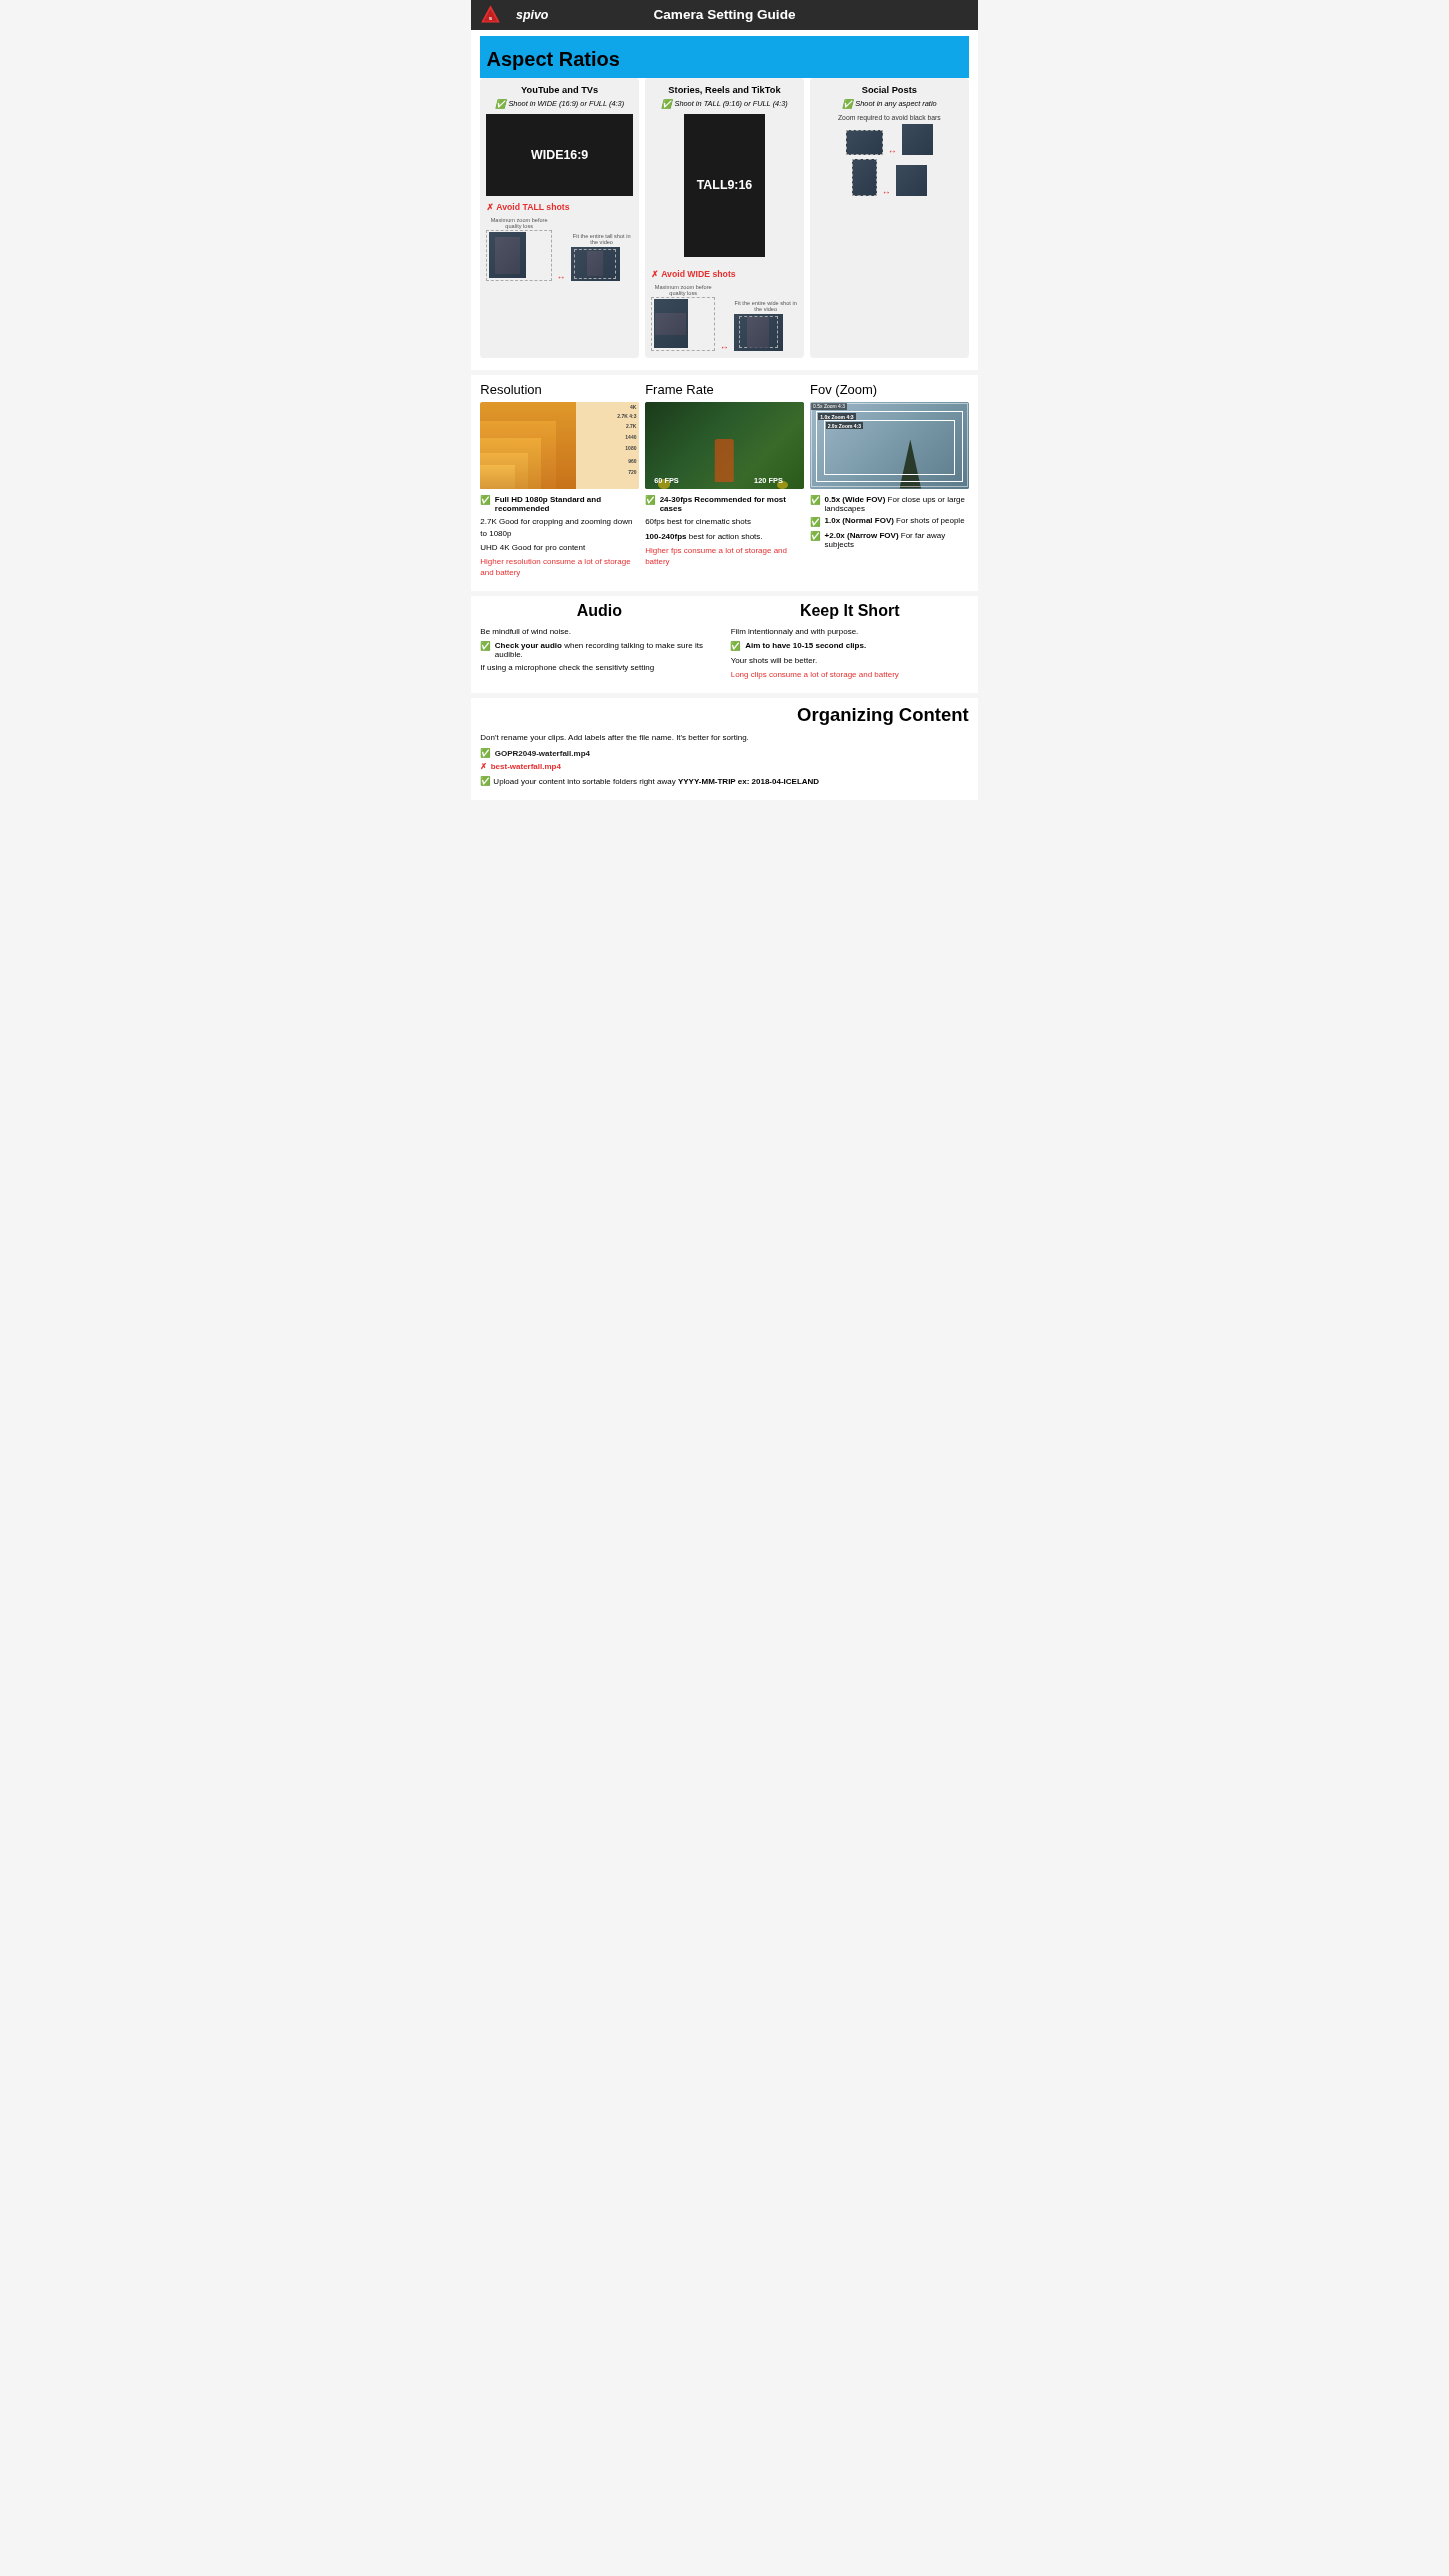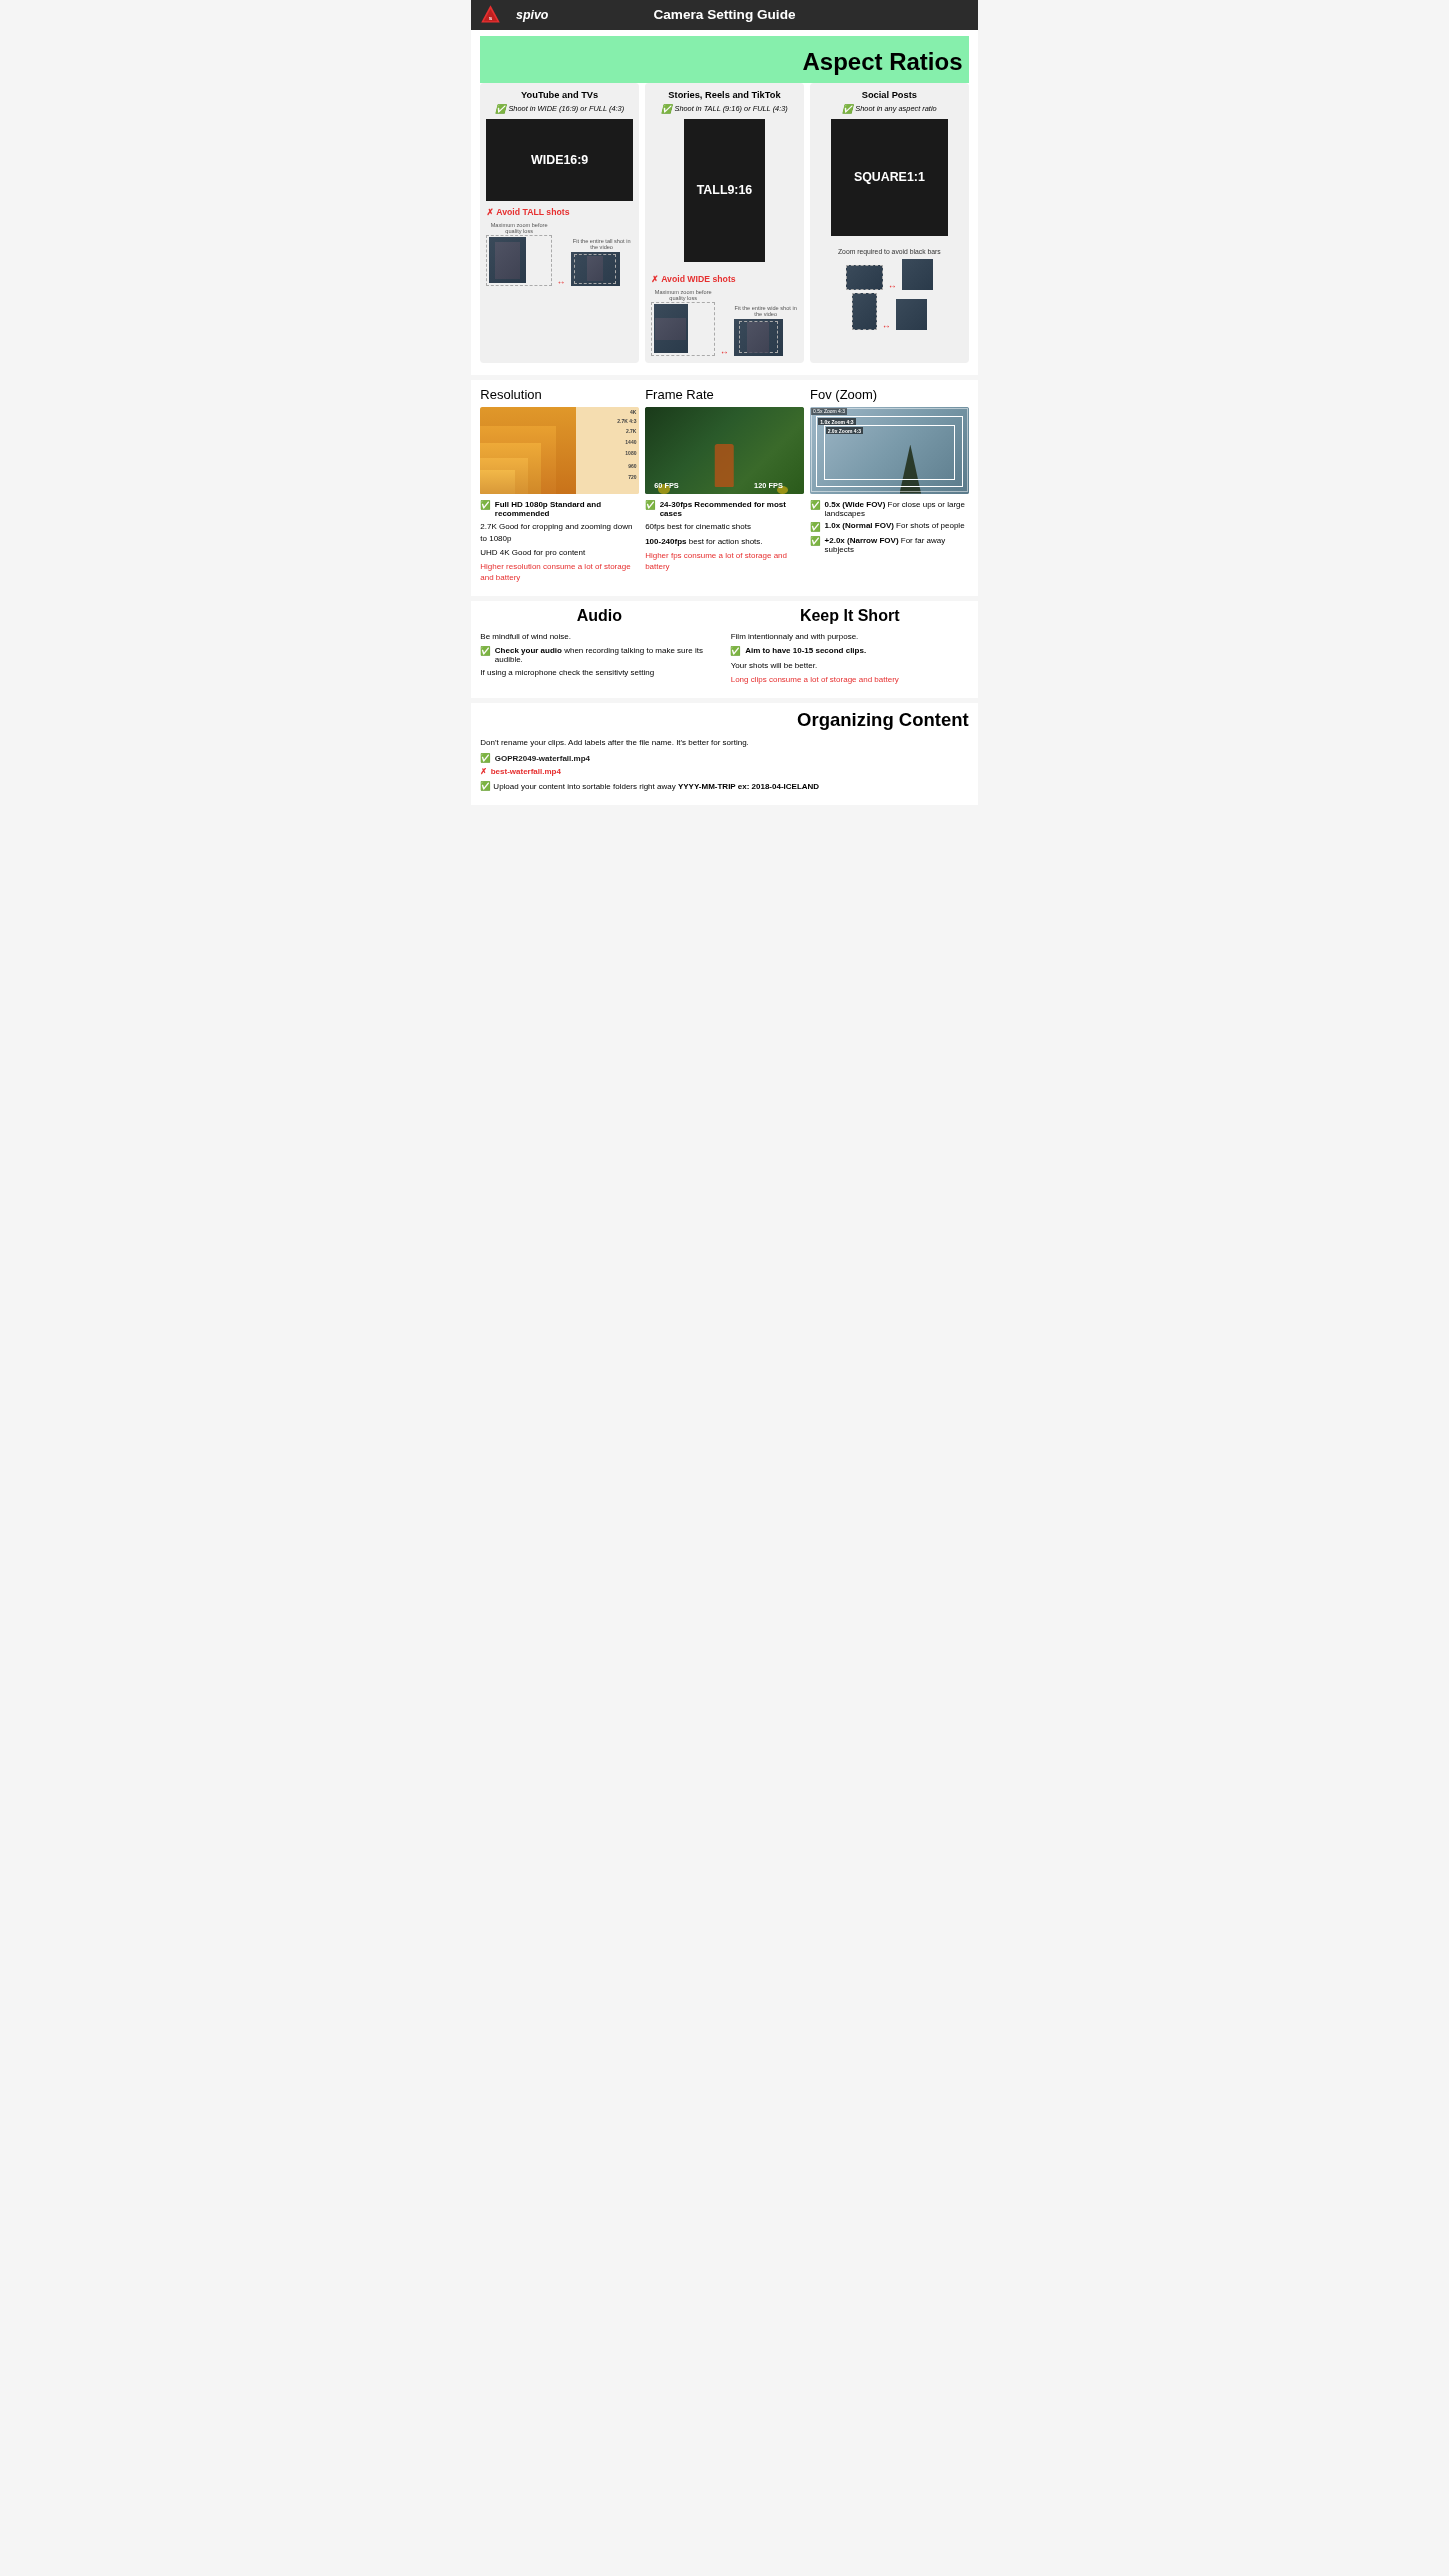--- a/index.html
+++ b/index.html
@@ -32,25 +32,25 @@
       font-style: italic;
     }
     .header-title {
       color: white;
       font-size: 13.6px;
       font-weight: bold;
     }
 
     
     .section-title {
-      text-align: right;
-      font-size: 24px;
+      text-align: left;
+      font-size: 20px;
       font-weight: 900;
       padding: 12.4px 6.2px 6.2px;
-      background: #86efac;
+      background: #0ea5e9;
     }
 
     
     .aspect-section {
       background: white;
       padding: 6.2px 9.3px 12.4px;
     }
     .aspect-grid {
       display: grid;
       grid-template-columns: 1fr 1fr 1fr;
@@ -338,26 +338,20 @@
         </div>
       </div>
     </div>
 
     <div class="aspect-col">
       <div class="aspect-col-title">Social Posts</div>
       <div class="shoot-rec">
         <span class="check-green">✅</span>
         <em>Shoot in any aspect ratio</em>
       </div>
-      <div style="display:flex;justify-content:center;margin-bottom:6.2px;">
-        <div class="aspect-box square-box">
-          <span>SQUARE</span>
-          <span>1:1</span>
-        </div>
-      </div>
       <div class="zoom-note">Zoom required to avoid black bars</div>
 
       <div style="display:flex;flex-direction:column;gap:3.7px;">
         <div class="comp-row">
           <div style="width:37px;height:25px;background:linear-gradient(135deg,#3a4a5a,#2a3a4a);border:0.9px dashed #aaa;"></div>
           <span class="arrow-icon">↔</span>
           <div style="width:31px;height:31px;background:linear-gradient(135deg,#3a4a5a,#2a3a4a);"></div>
         </div>
         <div class="comp-row">
           <div style="width:25px;height:37px;background:linear-gradient(135deg,#3a4a5a,#2a3a4a);border:0.9px dashed #aaa;"></div>

